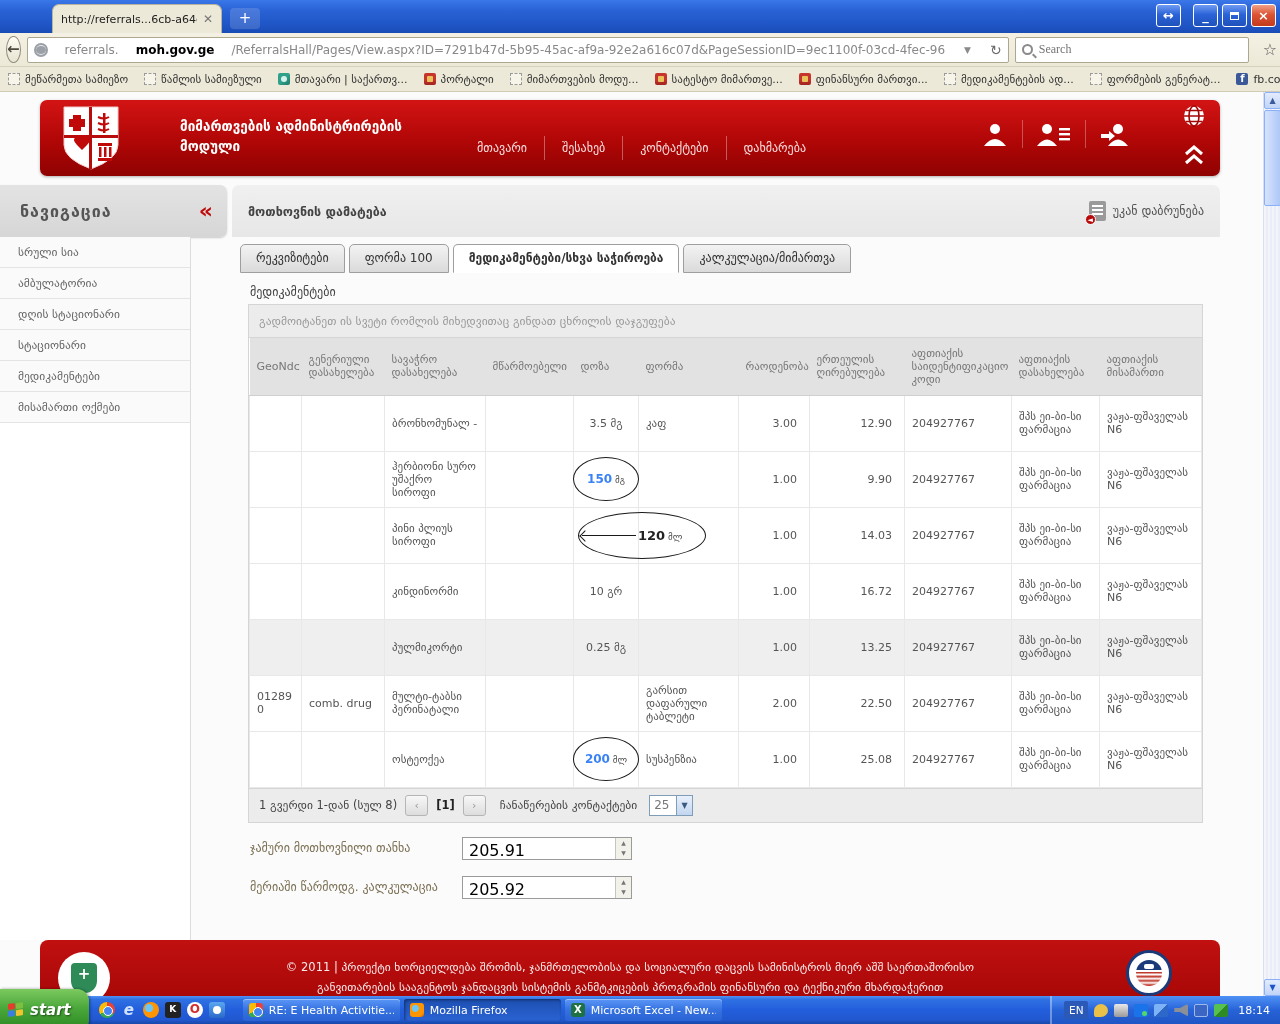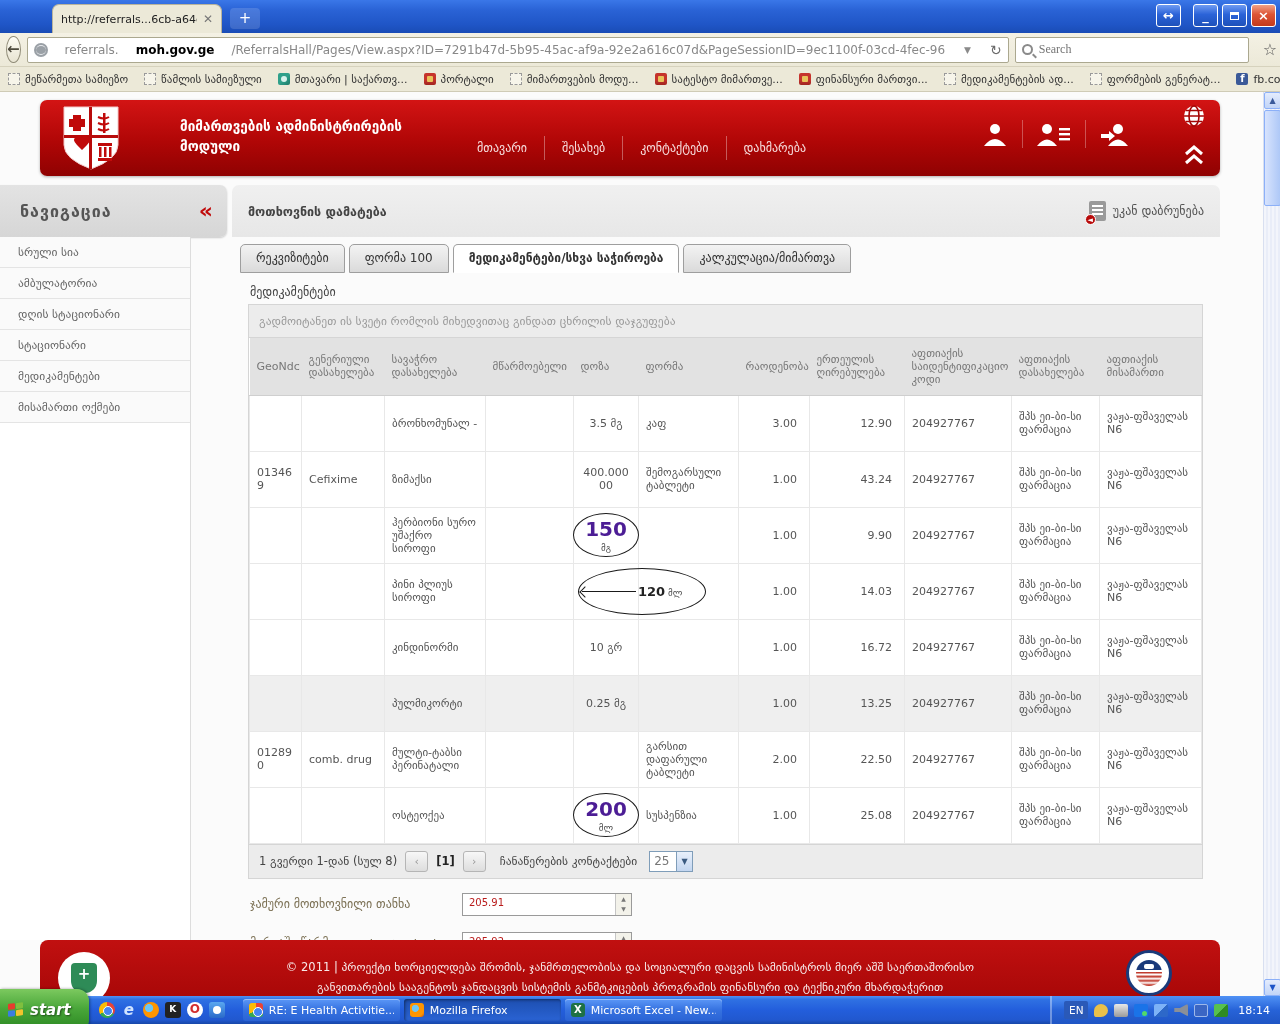--- a/index.html
+++ b/index.html
@@ -79,39 +79,39 @@
   .ctab.active { background:#fff; border-bottom-color:#fff; font-weight:bold; }
   .section-title { margin:12px 0 5px 18px; font-size:12px; color:#444; }
   .grid { margin-left:16px; width:955px; border:1px solid #d5d5d5; background:#fff; }
   .group-bar { height:33px; line-height:32px; padding-left:10px; background:#ececec; color:#9a9a9a; font-size:11.5px; border-bottom:1px solid #d5d5d5; }
   table.grid-t { width:100%; border-collapse:collapse; table-layout:fixed; font-size:11px; color:#555; }
   .grid-t th { background:#e2e2e2; color:#777; font-weight:normal; font-size:11px; text-align:left; padding:6px 7px; height:57px; vertical-align:middle; border-bottom:1px solid #cfcfcf; }
   .grid-t td { border:1px solid #e8e8e8; padding:4px 7px; height:56px; vertical-align:middle; background:#fff; word-wrap:break-word; }
   tr.shaded td { background:#efefef; }
   td.num { text-align:right; padding-right:12px; }
   td.cell-dose { text-align:center; position:relative; overflow:visible; }
-  .dose-big { font-size:20px; font-weight:bold; color:#4c1d95; font-family:"DejaVu Sans",sans-serif; }
+  .dose-big { font-size:12px; font-weight:bold; color:#3b82f6; font-family:"DejaVu Sans",sans-serif; }
   .dose-mid { font-size:13px; font-weight:bold; color:#222; }
   .dose-sm { font-size:9px; color:#444; }
   .annot-ellipse { position:absolute; left:50%; top:50%; width:66px; height:44px; margin:-22px 0 0 -33px; border:1.6px solid #1a1a1a; border-radius:50%; pointer-events:none; }
   .annot-ellipse.wide { width:128px; height:47px; margin:-23px 0 0 -28px; }
   .dose-arrowtext { position:absolute; left:50%; top:50%; transform:translateY(-50%); margin-left:32px; white-space:nowrap; }
   .annot-arrowline { position:absolute; top:50%; left:50%; margin-left:-24px; width:54px; height:0; border-top:1.5px solid #1a1a1a; pointer-events:none; }
   .annot-arrowline::before { content:''; position:absolute; left:-1px; top:-4.5px; width:7px; height:7px; border-left:1.5px solid #1a1a1a; border-bottom:1.5px solid #1a1a1a; transform:rotate(45deg); }
   .pager { height:34px; background:#ececec; border-top:1px solid #d5d5d5; display:flex; align-items:center; gap:8px; padding-left:10px; font-size:11.5px; color:#444; }
   .pgbtn { width:23px; height:21px; border:1px solid #b5b5b5; border-radius:3px; background:linear-gradient(180deg,#f7f7f7,#ddd); color:#999; font-size:11px; text-align:center; line-height:19px; }
   .pgcur { font-weight:bold; color:#222; }
   .psel { width:44px; height:21px; border:1px solid #7f9db9; background:#fff; display:flex; align-items:center; font-size:12px; color:#777; margin-left:4px; }
   .psel .v { flex:1; padding-left:4px; }
   .psel .dd { width:16px; height:100%; background:linear-gradient(180deg,#e8f0fb,#c3d6f0); border-left:1px solid #7f9db9; color:#3a5a80; font-size:8px; text-align:center; line-height:19px; }
   .totals { margin:14px 0 0 18px; }
   .trow { display:flex; align-items:center; margin-bottom:16px; }
   .trow .lab { width:212px; font-size:12px; color:#7d7256; }
   .spin { width:170px; height:23px; border:1px solid #9a9a9a; background:#fff; display:flex; }
-  .spin .v { flex:1; padding:3px 0 0 6px; font-size:10px; color:#b91c1c; }
+  .spin .v { flex:1; padding:3px 0 0 6px; font-size:16px; color:#000000; }
   .spin .arr { width:16px; border-left:1px solid #c5c5c5; background:#f3f2ea; display:flex; flex-direction:column; }
   .spin .arr span { flex:1; font-size:6px; color:#777; text-align:center; line-height:10px; }
 
   
   .site-footer { position:absolute; left:40px; top:848px; width:1180px; height:70px; background:linear-gradient(180deg,#c11010,#a30606); border-radius:8px 8px 0 0; }
   .ft-logo { position:absolute; left:18px; top:12px; width:52px; height:52px; border-radius:50%; background:#fff; display:flex; align-items:center; justify-content:center; }
   .gshield { width:26px; height:30px; background:#2e8b57; border-radius:4px 4px 12px 12px; position:relative; }
   .gshield::after { content:'+'; position:absolute; left:0; right:0; top:2px; text-align:center; color:#fff; font-size:15px; font-weight:bold; }
   .ft-text { padding-top:18px; text-align:center; color:#f7e9e9; font-size:11.5px; line-height:1.7; }
   .usaid { position:absolute; right:48px; top:10px; width:46px; height:46px; border-radius:50%; background:#fff; border:3px solid #1a3a7a; display:flex; align-items:center; justify-content:center; }
@@ -382,33 +382,20 @@
                 <td></td>
                 <td class="cell-dose">3.5 მგ</td>
                 <td>კაფ</td>
                 <td class="num">3.00</td>
                 <td class="num">12.90</td>
                 <td>204927767</td>
                 <td>შპს ეი-ბი-სი ფარმაცია</td>
                 <td>ვაჟა-ფშაველას N6</td>
               </tr>
               <tr>
-                <td>013469</td>
-                <td>Cefixime</td>
-                <td>ზიმაქსი</td>
-                <td></td>
-                <td class="cell-dose">400.00000</td>
-                <td>შემოგარსული ტაბლეტი</td>
-                <td class="num">1.00</td>
-                <td class="num">43.24</td>
-                <td>204927767</td>
-                <td>შპს ეი-ბი-სი ფარმაცია</td>
-                <td>ვაჟა-ფშაველას N6</td>
-              </tr>
-              <tr>
                 <td></td>
                 <td></td>
                 <td>ჰერბიონი სურო უშაქრო სიროფი</td>
                 <td></td>
                 <td class="cell-dose"><span class="dose"><b class="dose-big">150</b><span class="dose-sm"> მგ</span></span><i class="annot-ellipse"></i></td>
                 <td></td>
                 <td class="num">1.00</td>
                 <td class="num">9.90</td>
                 <td>204927767</td>
                 <td>შპს ეი-ბი-სი ფარმაცია</td>

